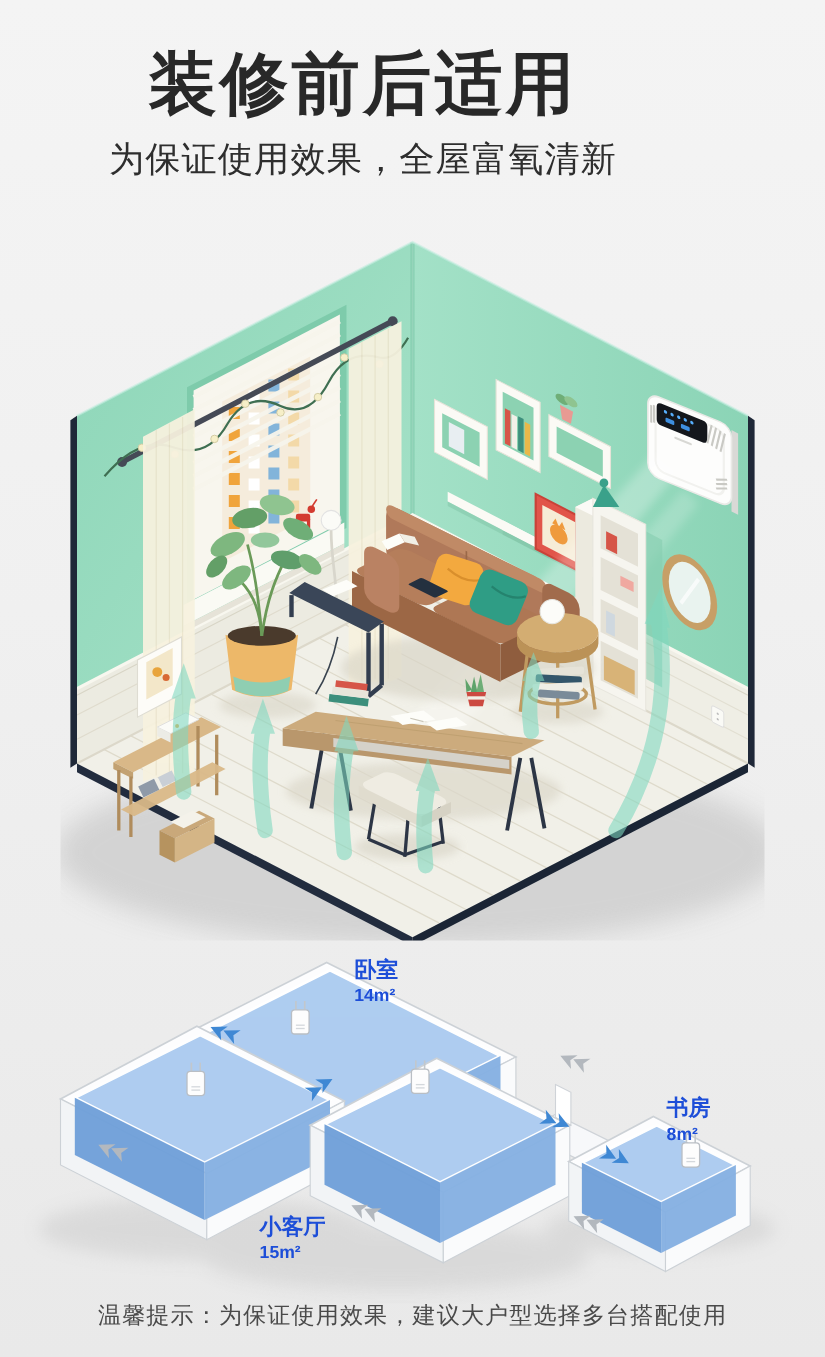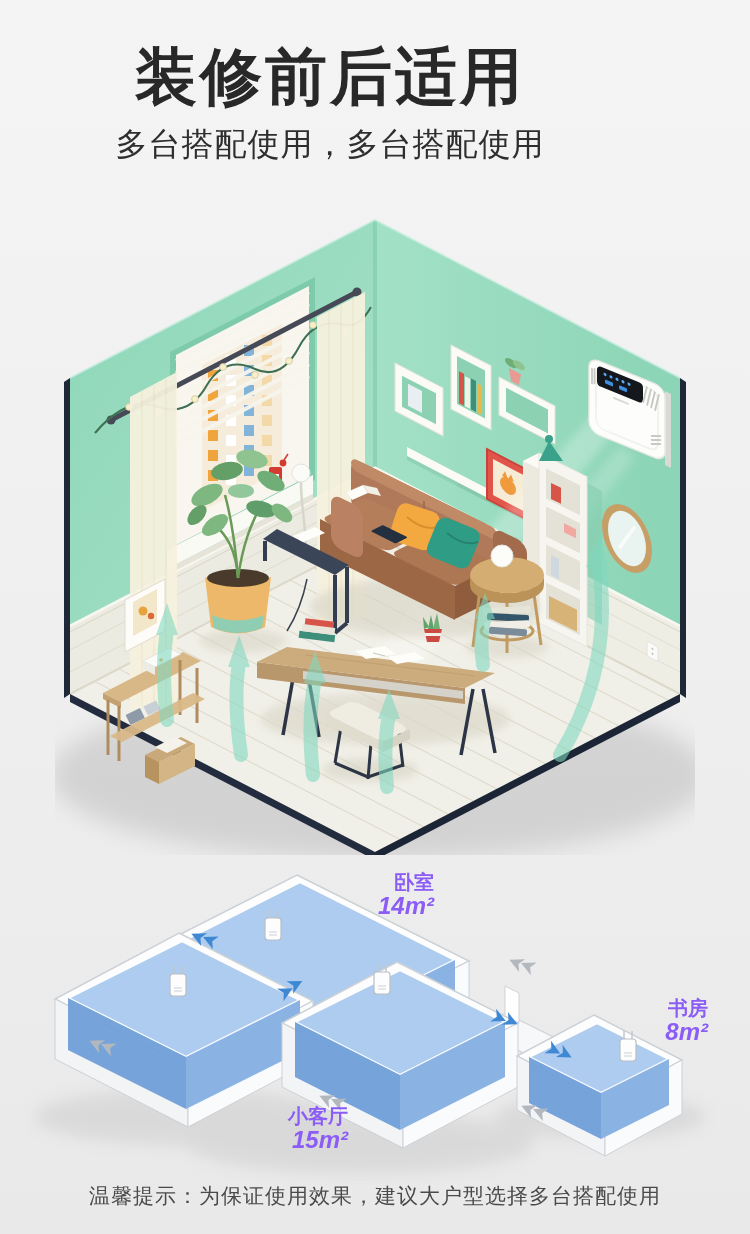--- a/index.html
+++ b/index.html
@@ -6,38 +6,38 @@
   body{width:750px;height:1234px;position:relative;overflow:hidden;
        font-family:"Liberation Sans","DejaVu Sans",sans-serif;
        background:linear-gradient(180deg,#f4f4f4 0%,#f0f0f0 45%,#e9e9e9 100%);}
   .page{position:absolute;inset:0;}
   .hdr{position:absolute;top:44px;left:0;width:660px;text-align:center;}
   .hdr h1{margin:0;font-size:62px;line-height:66px;font-weight:700;color:#282828;letter-spacing:3px;}
   .hdr p{margin:16px 0 0 0;font-size:32px;line-height:36px;font-weight:500;color:#2e2e2e;letter-spacing:1px;}
   .room-stage{position:absolute;left:55px;top:195px;width:640px;height:660px;}
   .plan-stage{position:absolute;left:0;top:855px;width:750px;height:330px;}
   .room-stage svg,.plan-stage svg{position:absolute;left:0;top:0;}
-  .plan-label{position:absolute;text-align:right;color:#8b5cf6;font-weight:600;}
+  .plan-label{position:absolute;text-align:left;color:#1d4ed8;font-weight:600;}
   .plan-label .nm{font-size:20px;line-height:23px;}
-  .plan-label .ar{font-size:24px;line-height:23px;font-style:italic;}
+  .plan-label .ar{font-size:16px;line-height:23px;}
   .lbl-baby{left:56px;top:64px;width:112px;}
   .lbl-bed{left:322px;top:16px;width:112px;}
   .lbl-study{left:606px;top:142px;width:102px;}
   .lbl-living{left:236px;top:250px;width:112px;}
   .tip{position:absolute;top:1182px;left:0;width:750px;text-align:center;
        font-size:21px;color:#4a4a4a;font-weight:500;letter-spacing:1px;}
 </style>
 </head>
 <body>
 
 <div class="page">
 
   <div class="hdr">
     <h1>装修前后适用</h1>
-    <p>多台搭配使用，多台搭配使用</p>
+    <p>为保证使用效果，全屋富氧清新</p>
   </div>
 
   <div class="room-stage">
   <svg width="640" height="660" viewBox="0 0 640 660">
     <defs>
       <linearGradient id="gWallL" x1="0" y1="0" x2="1" y2="1">
         <stop offset="0" stop-color="#8dd6b8"></stop>
             <stop offset="1" stop-color="#a9e3ca"></stop>
       </linearGradient>
       <linearGradient id="gWallR" x1="0" y1="0" x2="1" y2="0">

